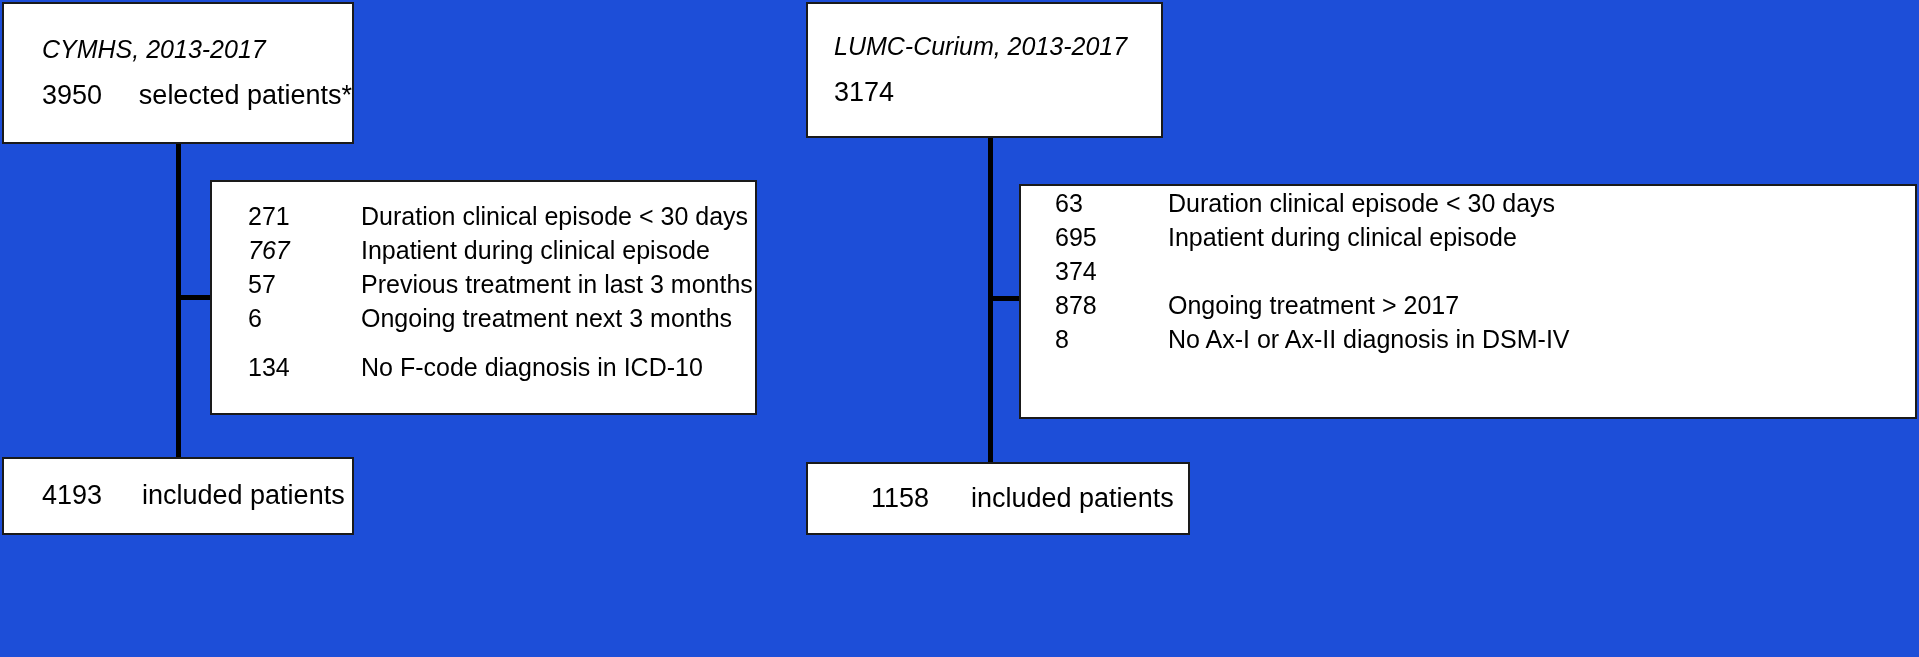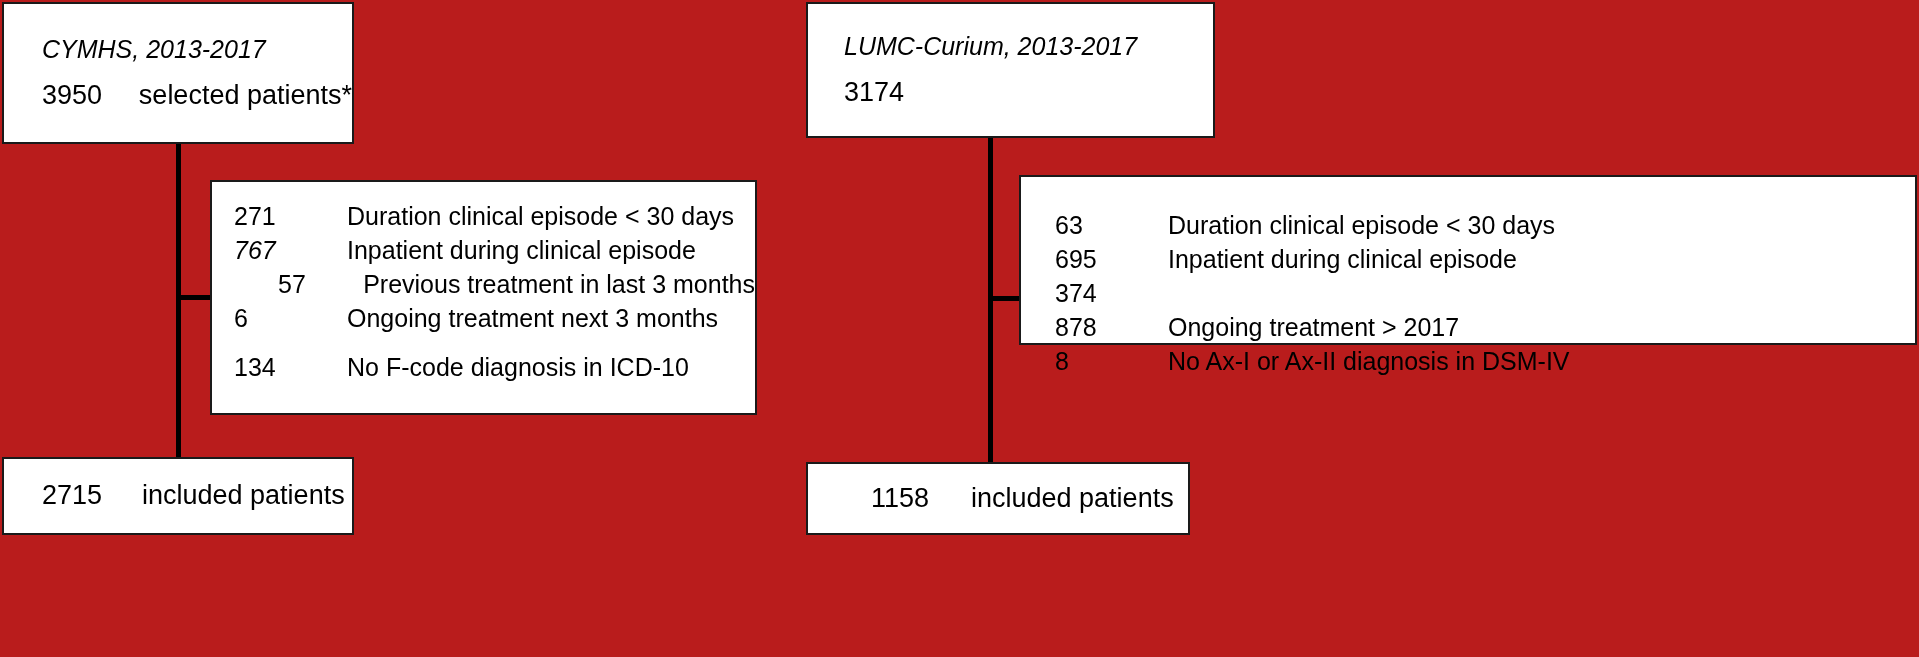--- a/index.html
+++ b/index.html
@@ -8,21 +8,21 @@
     background: #ffffff;
   }
   body {
     font-family: "Liberation Sans", sans-serif;
     color: #000000;
   }
   #flow-root {
     position: relative;
     width: 1919px;
     height: 657px;
-    background: #b91c1c;
+    background: #1d4ed8;
     overflow: hidden;
   }
 
   
   .fc-box {
     position: absolute;
     box-sizing: border-box;
     background: #ffffff;
     border: 2px solid #1a1a1a;
   }
@@ -107,61 +107,61 @@
   <div class="conn-h" style="left:176px; top:295px; width:35px; height:5px;"></div>
 
   <div class="fc-box source-box" style="left:2px; top:2px; width:352px; height:142px; padding-left:38px;">
     <div class="source-title">CYMHS, 2013-2017</div>
     <div class="source-count-row">
       <span class="source-count" style="width:100px;">3950</span>
       <span class="source-label">selected patients*</span>
     </div>
   </div>
 
-  <div class="fc-box excl-box" style="left:210px; top:180px; width:547px; height:235px; padding-left:22px; padding-top:22px;">
+  <div class="fc-box excl-box" style="left:210px; top:180px; width:547px; height:235px; padding-left:36px; padding-top:22px;">
     <div class="excl-row">
       <span class="excl-count" style="width:113px;">271</span>
       <span class="excl-reason">Duration clinical episode &lt; 30 days</span>
     </div>
     <div class="excl-row">
       <span class="excl-count" style="width:113px;font-style:italic;">767</span>
       <span class="excl-reason">Inpatient during clinical episode</span>
     </div>
     <div class="excl-row">
-      <span class="excl-count" style="width:113px;margin-left:44px;">57</span>
+      <span class="excl-count" style="width:113px;">57</span>
       <span class="excl-reason">Previous treatment in last 3 months</span>
     </div>
     <div class="excl-row">
       <span class="excl-count" style="width:113px;">6</span>
       <span class="excl-reason">Ongoing treatment next 3 months</span>
     </div>
     <div class="excl-row">
       <span class="excl-count" style="width:113px;margin-top:15px;">134</span>
       <span class="excl-reason">No F-code diagnosis in ICD-10</span>
     </div>
   </div>
 
   <div class="fc-box included-box" style="left:2px; top:457px; width:352px; height:78px; padding-left:38px;">
     <div class="included-row">
-      <span style="display:inline-block; width:100px;">2715</span>
+      <span style="display:inline-block; width:100px;">4193</span>
       <span>included patients</span>
     </div>
   </div>
 
   <div class="conn-v" style="left:988px; top:136px; width:5px; height:328px;"></div>
   <div class="conn-h" style="left:988px; top:296px; width:33px; height:5px;"></div>
 
-  <div class="fc-box source-box" style="left:806px; top:2px; width:409px; height:136px; padding-left:36px;">
+  <div class="fc-box source-box" style="left:806px; top:2px; width:357px; height:136px; padding-left:26px;">
     <div class="source-title">LUMC-Curium, 2013-2017</div>
     <div class="source-count-row">
       <span class="source-count" style="width:100px;">3174</span>
     </div>
   </div>
 
-  <div class="fc-box excl-box" style="left:1019px; top:175px; width:898px; height:170px; padding-left:34px; padding-top:36px;">
+  <div class="fc-box excl-box" style="left:1019px; top:184px; width:898px; height:235px; padding-left:34px; padding-top:5px;">
     <div class="excl-row">
       <span class="excl-count" style="width:113px;">63</span>
       <span class="excl-reason">Duration clinical episode &lt; 30 days</span>
     </div>
     <div class="excl-row">
       <span class="excl-count" style="width:113px;">695</span>
       <span class="excl-reason">Inpatient during clinical episode</span>
     </div>
     <div class="excl-row">
       <span class="excl-count" style="width:113px;">374</span>

